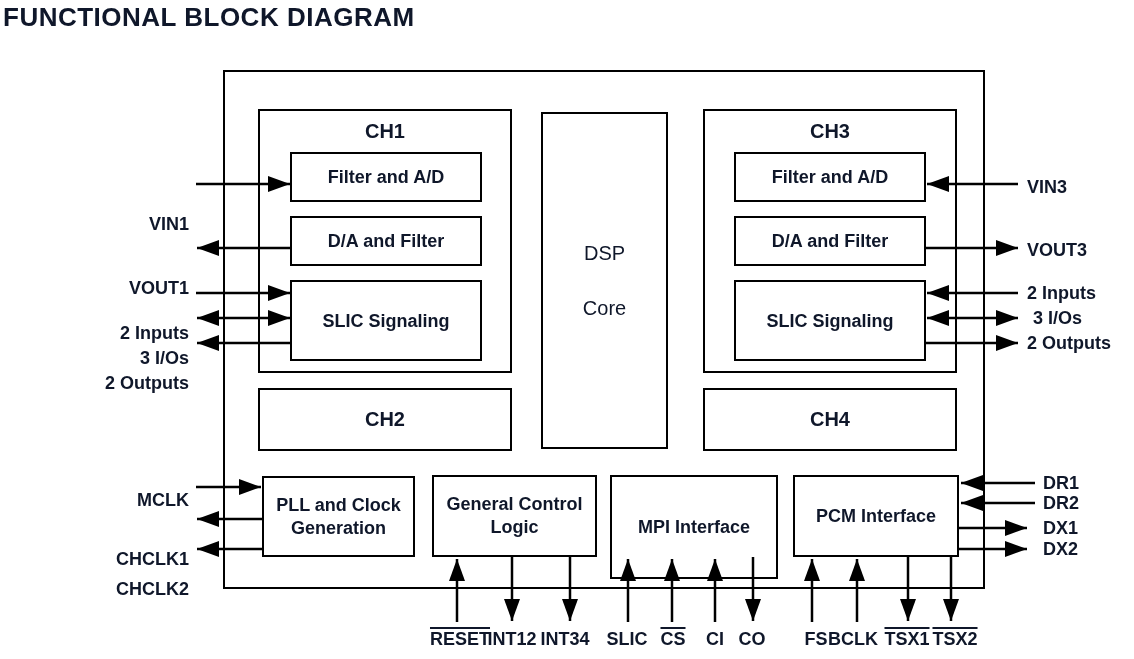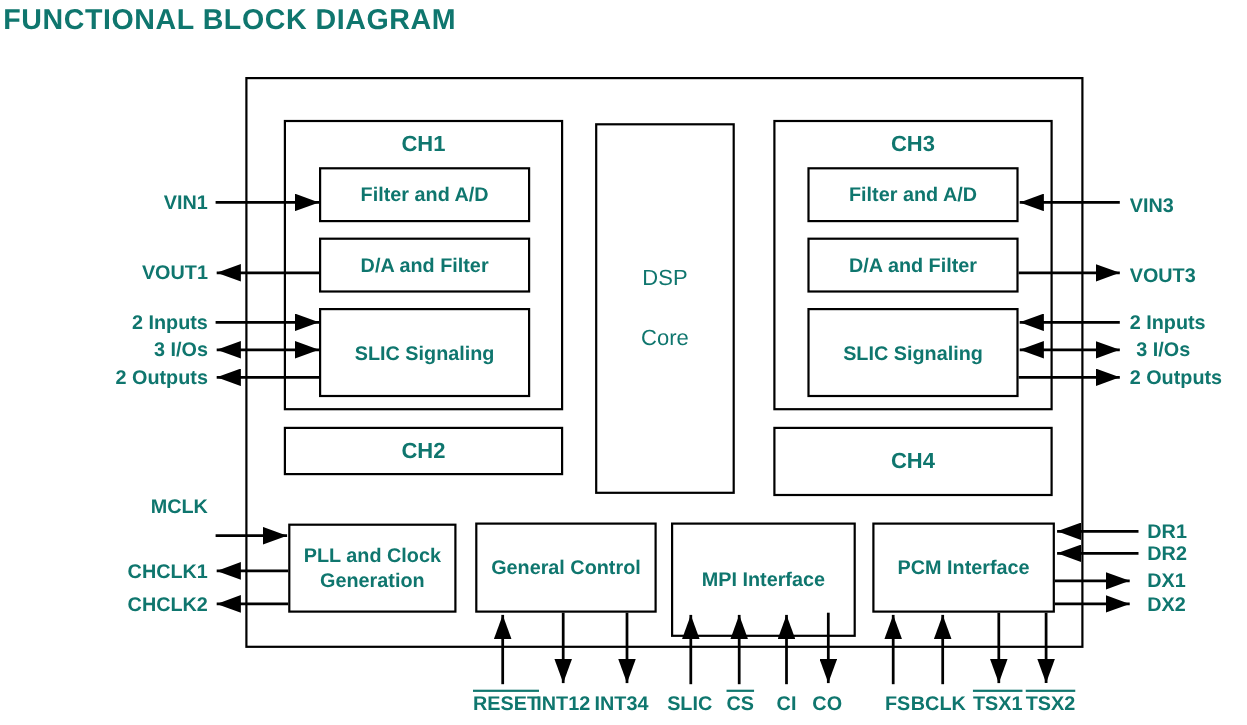--- a/index.html
+++ b/index.html
@@ -1,37 +1,37 @@
 <!DOCTYPE html>
 <html><head>
 <meta charset="utf-8">
 <style>
   html,body { margin:0; padding:0; background:#ffffff; }
   .stage {
     position:relative; width:1134px; height:659px; background:#ffffff;
-    font-family:"Liberation Sans", sans-serif; color:#0f766e; overflow:hidden;
+    font-family:"Liberation Sans", sans-serif; color:#0f172a; overflow:hidden;
   }
   .title {
     position:absolute; left:3px; top:2px;
     font-size:26px; font-weight:bold; letter-spacing:0.5px; white-space:nowrap;
   }
   .box {
     position:absolute; border:2px solid #000; box-sizing:border-box; background:#fff;
   }
   .center { display:flex; align-items:center; justify-content:center; text-align:center; }
   .toplabel { display:flex; align-items:flex-start; justify-content:center; padding-top:9px; }
   .blktext { font-weight:bold; font-size:18px; line-height:22px; }
   .chtext  { font-weight:bold; font-size:20px; }
   .dspbox  { display:flex; flex-direction:column; align-items:center; justify-content:center; row-gap:31px; }
   .dsptext { font-weight:normal; font-size:20px; line-height:24px; }
   .twoline { font-weight:bold; font-size:18px; line-height:23px; text-align:center; }
   .sig {
     position:absolute; font-weight:bold; font-size:18px; line-height:20px; white-space:nowrap;
   }
-  .lab-l { left:39px; width:150px; text-align:right; }
+  .lab-l { left:39px; width:150px; text-align:right;margin-top:40px; }
   .lab-r { left:1027px; }
   .lab-r2 { left:1043px; }
   .bsig { top:629px; transform:translateX(-50%); text-align:center; }
   .overline { text-decoration:overline; text-decoration-thickness:2px; }
   svg.wires { position:absolute; left:0; top:0; pointer-events:none; }
   svg.wires line { stroke:#000; stroke-width:2.5px; }
   svg.wires marker path { fill:#000; stroke:none; }
 </style>
 </head>
 <body>
@@ -66,36 +66,37 @@
   <div class="box center" style="left:734px; top:152px; width:192px; height:50px;">
     <span class="blktext">Filter and A/D</span>
   </div>
   <div class="box center" style="left:734px; top:216px; width:192px; height:50px;">
     <span class="blktext">D/A and Filter</span>
   </div>
   <div class="box center" style="left:734px; top:280px; width:192px; height:81px;">
     <span class="blktext">SLIC Signaling</span>
   </div>
 
-  <div class="box center" style="left:258px; top:388px; width:254px; height:44px;">
+  <div class="box center" style="left:258px; top:388px; width:254px; height:63px;">
     <span class="chtext">CH2</span>
   </div>
   <div class="box center" style="left:703px; top:388px; width:254px; height:63px;">
     <span class="chtext">CH4</span>
   </div>
 
   <div class="box center" style="left:262px; top:476px; width:153px; height:81px;">
     <div class="twoline">
       <div>PLL and Clock</div>
       <div>Generation</div>
     </div>
   </div>
   <div class="box center" style="left:432px; top:475px; width:165px; height:82px;">
     <div class="twoline">
       <div>General Control</div>
+      <div>Logic</div>
     </div>
   </div>
   <div class="box center" style="left:610px; top:475px; width:168px; height:104px;">
     <span class="blktext">MPI Interface</span>
   </div>
   <div class="box center" style="left:793px; top:475px; width:166px; height:82px;">
     <span class="blktext">PCM Interface</span>
   </div>
 
   <svg class="wires" width="1134" height="659" viewBox="0 0 1134 659">

